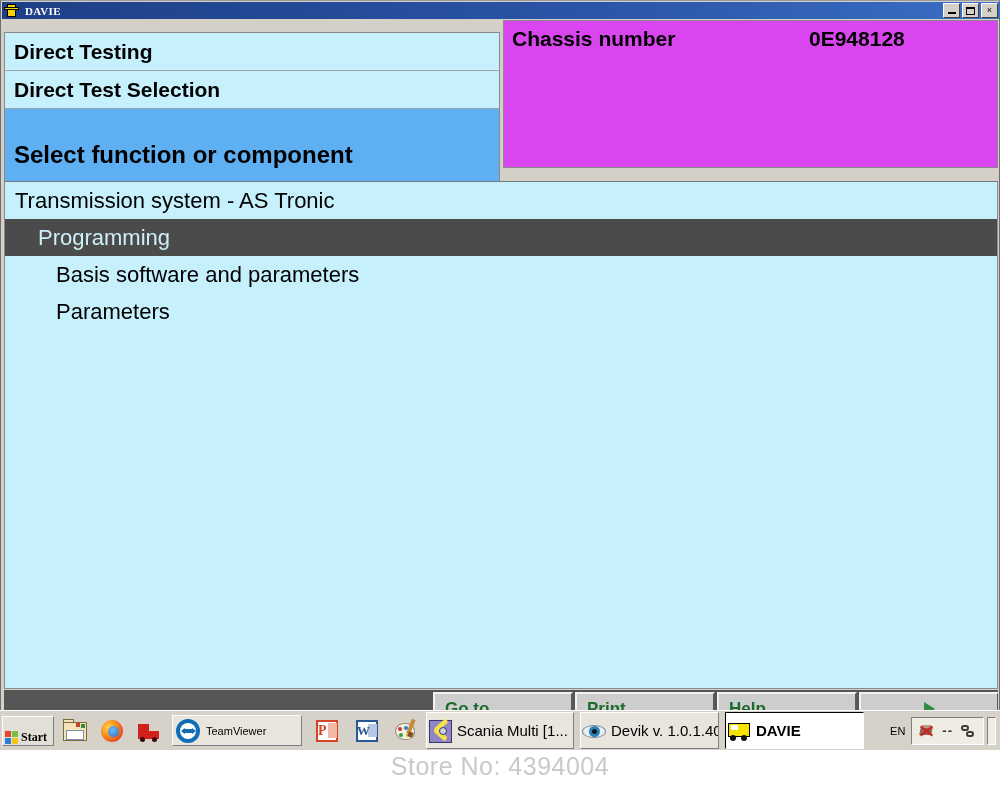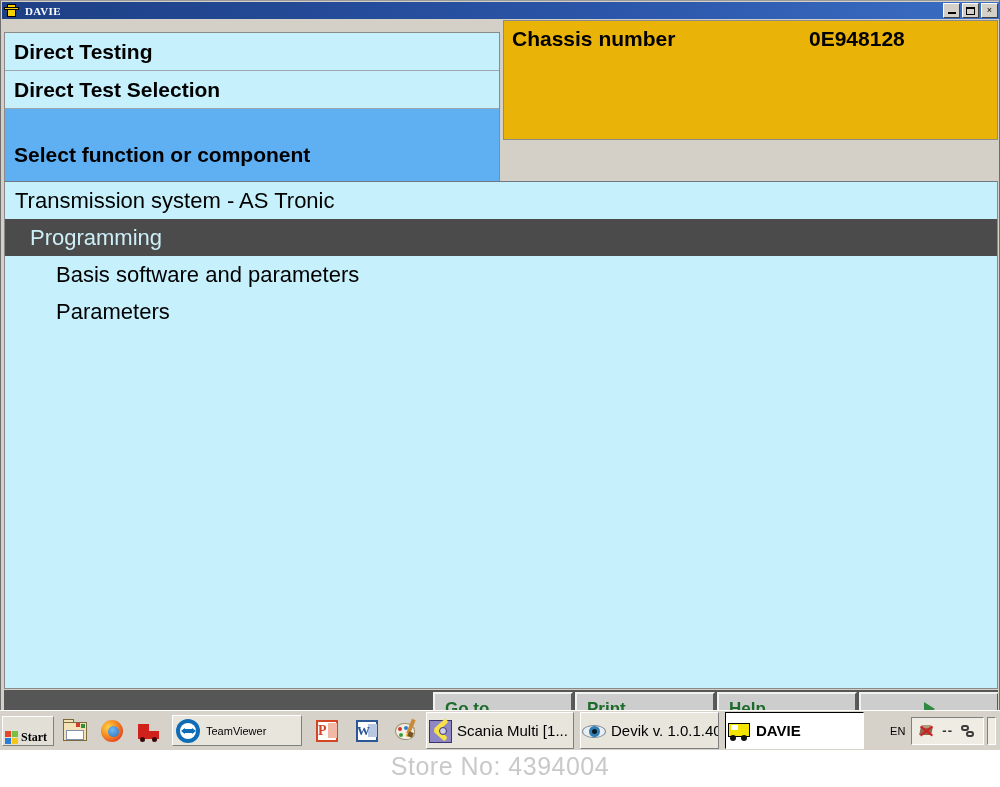--- a/index.html
+++ b/index.html
@@ -119,29 +119,29 @@
     padding-left: 9px;
     display: flex;
     align-items: center;
     color: #000;
     font-size: 21px;
     font-weight: bold;
     font-family: "Liberation Sans", sans-serif;
   }
   .hdr-row.r1 { height: 38px; background: #c6f0fb; border-bottom: 1px solid #9ba7ad; }
   .hdr-row.r2 { height: 38px; background: #c6f0fb; border-bottom: 1px solid #9ba7ad; }
-  .hdr-row.r3 { height: 91px; background: #5fb0f3; font-size: 21px; }
+  .hdr-row.r3 { height: 91px; background: #5fb0f3; font-size: 24px; }
 
   .hdr-right {
     position: absolute;
     left: 501px; top: 0;
-    width: 495px; height: 120px;
+    width: 495px; height: 148px;
     box-sizing: border-box;
     border: 1px solid #8a8a8a;
-    background: #eab308;
+    background: #d946ef;
     padding: 6px 0 0 8px;
   }
   .kv-line {
     display: flex;
     align-items: baseline;
     font-size: 21px;
     font-weight: bold;
     color: #000;
     height: 27px;
     font-family: "Liberation Sans", sans-serif;
@@ -165,21 +165,21 @@
     color: #000;
     font-size: 22px;
     box-sizing: border-box;
     display: flex;
     align-items: center;
     height: 37px;
     white-space: nowrap;
     font-family: "Liberation Sans", sans-serif;
   }
   .lvl0 { padding-left: 10px; }
-  .lvl1 { padding-left: 25px; }
+  .lvl1 { padding-left: 33px; }
   .lvl2 { padding-left: 51px; }
   .list-item.selected {
     background: #4b4b4b;
     color: #cdeff8;
     width: 100%;
   }
   .hl-wrap {
     position: relative;
     display: block;
   }

